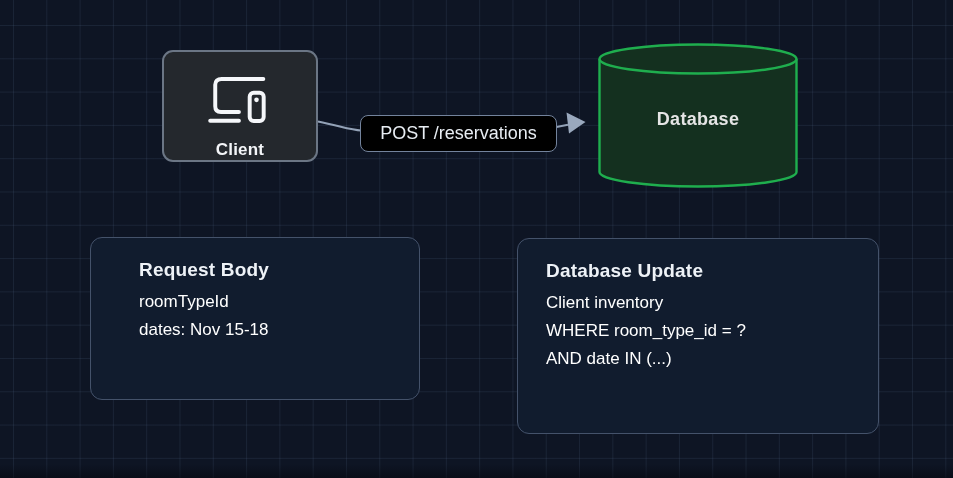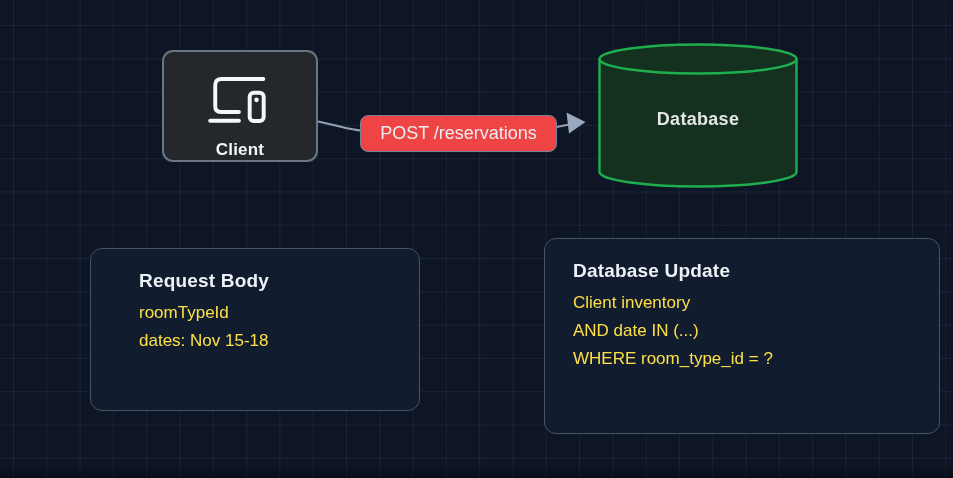--- a/index.html
+++ b/index.html
@@ -49,21 +49,21 @@
     left: 0; top: 0;
     width: 953px; height: 478px;
     pointer-events: none;
   }
 
   
   .edge-label {
     left: 360px; top: 115px;
     width: 197px; height: 37px;
     box-sizing: border-box;
-    background: #ef4444;
+    background: #000000;
     border: 1.5px solid #73839c;
     border-radius: 8px;
     display: flex;
     align-items: center;
     justify-content: center;
     font-size: 18px;
     color: #e8edf3;
     white-space: nowrap;
   }
 
@@ -87,33 +87,33 @@
   }
 
   
   .note-box {
     box-sizing: border-box;
     background: #111c2e;
     border: 1.5px solid #44526a;
     border-radius: 12px;
     padding: 21px 28px;
   }
-  .note-box.request-body { left: 90px; top: 248px; width: 330px; height: 163px; padding-left: 48px; }
-  .note-box.database-update { left: 544px; top: 238px; width: 396px; height: 196px; }
+  .note-box.request-body { left: 90px; top: 237px; width: 330px; height: 163px; padding-left: 48px; }
+  .note-box.database-update { left: 517px; top: 238px; width: 362px; height: 196px; }
   .note-title {
     font-size: 19px;
     font-weight: bold;
     color: #eef2f7;
     margin: 0 0 7px 0;
     letter-spacing: 0.2px;
   }
   .note-lines div {
     font-size: 17px;
     line-height: 28px;
-    color: #fde047;
+    color: #ffffff;
     white-space: nowrap;
   }
 
   
   .bottom-shade {
     left: 0; bottom: 0;
     width: 953px; height: 14px;
     background: linear-gradient(to bottom, rgba(2,4,10,0) 0%, rgba(2,4,10,0.45) 100%);
     pointer-events: none;
   }
@@ -153,18 +153,18 @@
   <div class="note-lines">
       <div>roomTypeId</div>
       <div>dates: Nov 15-18</div>
     </div>
 </div>
 
 <div class="abs note-box database-update">
   <div class="note-title">Database Update</div>
   <div class="note-lines">
       <div>Client inventory</div>
+      <div>WHERE room_type_id = ?</div>
       <div>AND date IN (...)</div>
-      <div>WHERE room_type_id = ?</div>
     </div>
 </div>
 
 <div class="abs bottom-shade"></div>
 
 </body></html>

